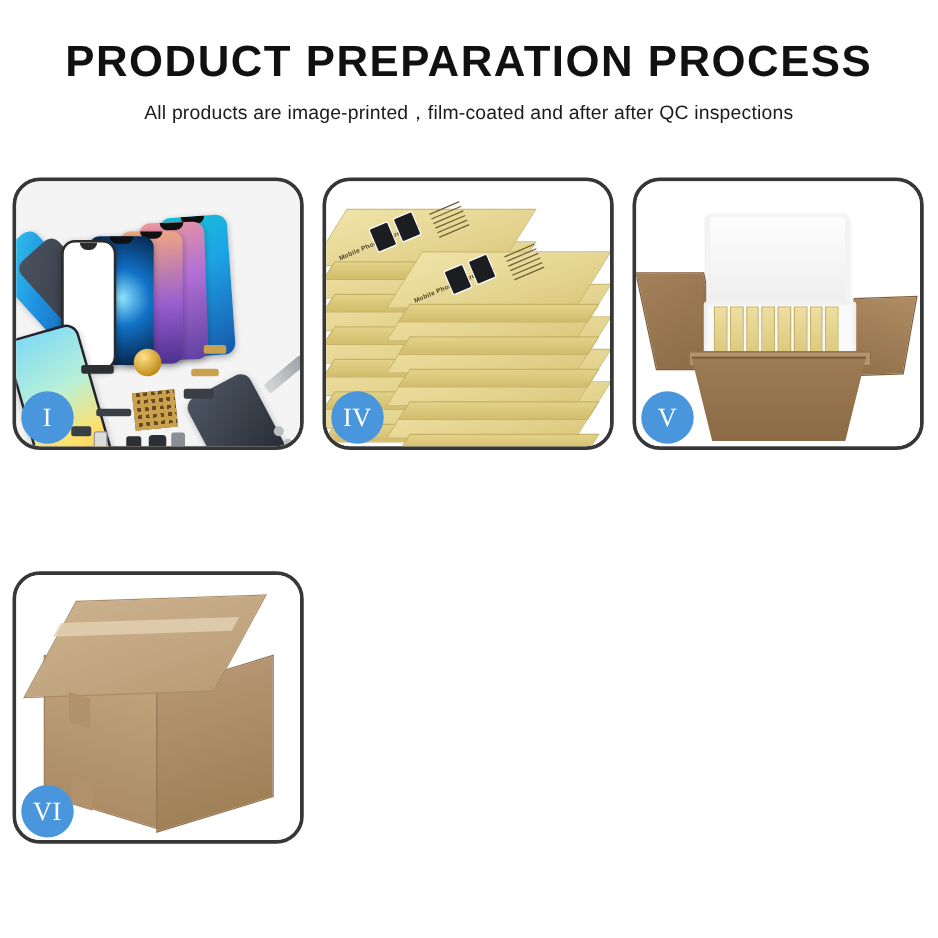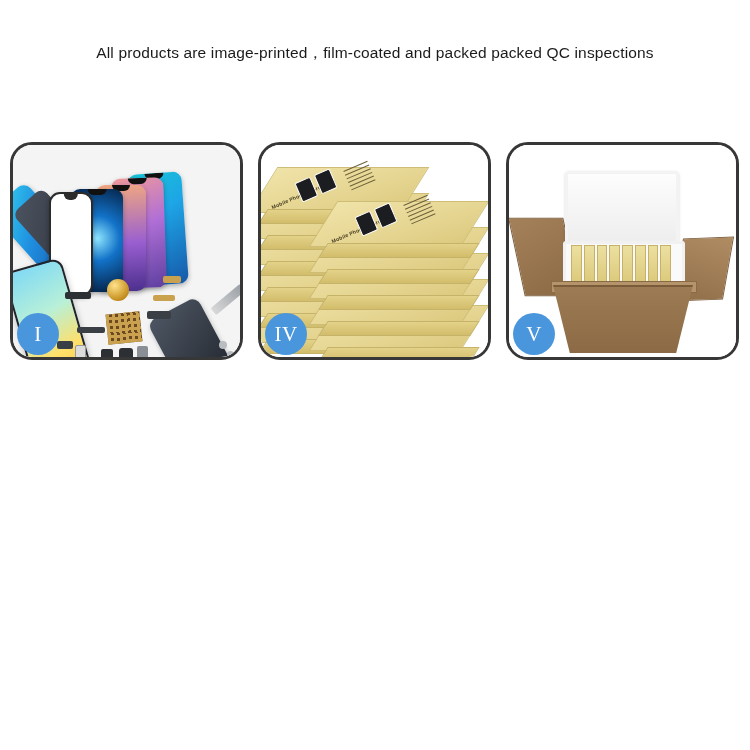--- a/index.html
+++ b/index.html
@@ -347,21 +347,22 @@
     background:rgba(226,208,178,.85);
     transform:skew(-30deg) rotate(-2deg);
   }
   .bx-tab1 { position:absolute; left:42px; top:96px; width:17px; height:24px; background:#b2926c; transform:skewY(17deg); }
   .bx-tab2 { position:absolute; left:44px; top:164px; width:17px; height:22px; background:#b2926c; transform:skewY(17deg); }
 </style>
 </head>
 <body>
 
 <div class="header">
-  <div class="subtitle">All products are image-printed，film-coated and packed packed QC inspections</div>
+  <div class="title">PRODUCT PREPARATION PROCESS</div>
+  <div class="subtitle">All products are image-printed，film-coated and after after QC inspections</div>
 </div>
 
 <div class="grid">
 
   <div class="panel">
     <div class="panel-inner">
       <div class="scene-parts">
         <div class="ph-blue"></div>
         <div class="ph-blue2"></div>
         <div class="ph ph1"></div>
@@ -492,14 +493,27 @@
             <i></i>
             <i></i>
         </div>
         <div class="carton-rim"></div>
         <div class="carton-front"></div>
       </div>
     </div>
     <div class="badge">V</div>
   </div>
 
+  <div class="panel">
+    <div class="panel-inner">
+      <div class="scene-sealed">
+        <div class="bx-left"></div>
+        <div class="bx-right"></div>
+        <div class="bx-top"></div>
+        <div class="bx-tape"></div>
+        <div class="bx-tab1"></div>
+        <div class="bx-tab2"></div>
+      </div>
+    </div>
+    <div class="badge">VI</div>
+  </div>
 
 </div>
 
 </body></html>

